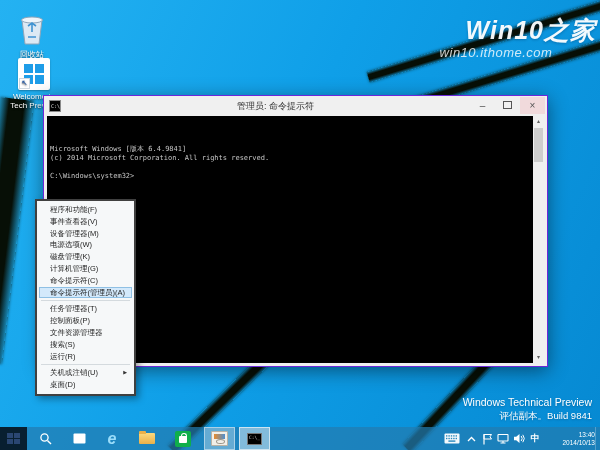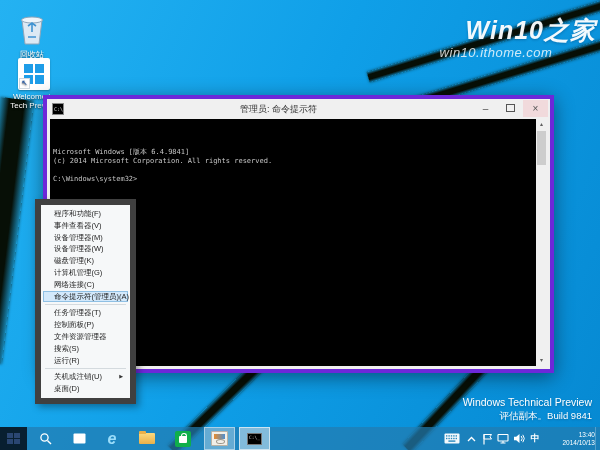--- a/index.html
+++ b/index.html
@@ -34,21 +34,21 @@
   .win-tile{width:32px;height:32px;background:#fff;border-radius:2px;position:relative;
             box-shadow:0 1px 2px rgba(0,0,0,.3);}
   .win-logo{position:absolute;left:6px;top:6px;width:20px;height:20px;
             display:grid;grid-template-columns:1fr 1fr;grid-template-rows:1fr 1fr;gap:2px;}
   .win-logo span{background:#1e9de8;}
   .sc-arrow{position:absolute;left:1px;bottom:1px;width:9px;height:9px;background:#fff;
             border:1px solid #cfd8e0;font-size:7px;line-height:8px;color:#2d5fa8;font-weight:bold;}
 
   
   .cmd-window{position:absolute;left:43px;top:95px;width:503px;height:270px;background:#f0f0f0;
-              border:4px solid #6d28d9;box-shadow:0 4px 18px rgba(0,0,0,.45);z-index:5;}
+              border:1px solid #6d28d9;box-shadow:0 4px 18px rgba(0,0,0,.45);z-index:5;}
   .titlebar{position:relative;height:20px;}
   .cmd-ico{position:absolute;left:5px;top:4px;width:12px;height:12px;background:#000;
            border:1px solid #8a8a8a;color:#dcdcdc;font-family:"DejaVu Sans Mono",monospace;
            font-size:5px;line-height:11px;padding-left:1px;box-sizing:border-box;}
   .title-text{position:absolute;left:40px;right:80px;top:0;height:20px;line-height:20px;
               text-align:center;font-size:9px;color:#333;}
   .winbtns{position:absolute;right:2px;top:1px;display:flex;}
   .wbtn{width:25px;height:17px;text-align:center;line-height:17px;color:#555;font-size:10px;}
   .wbtn.close{background:#f1dadc;}
   .mx-box{display:inline-block;width:7px;height:6px;border:1px solid #555;vertical-align:middle;margin-top:-2px;}
@@ -57,21 +57,21 @@
                 font-family:"DejaVu Sans Mono",monospace;font-size:7px;line-height:9px;white-space:pre;}
   .console-text div{min-height:9px;}
   .scrollbar{position:absolute;right:0;top:0;bottom:0;width:11px;background:#f0f0f0;}
   .sb-btn{position:absolute;left:0;width:11px;height:11px;text-align:center;color:#606060;
           font-size:6px;line-height:11px;}
   .sb-up{top:0;} .sb-down{bottom:0;}
   .sb-thumb{position:absolute;left:1px;top:12px;width:9px;height:34px;background:#cdcdcd;}
 
   
   .winx{position:absolute;left:35px;top:199px;width:101px;background:#f6f8f9;
-        border:6px solid #404040;box-shadow:3px 3px 7px rgba(0,0,0,.35);
+        border:2px solid #404040;box-shadow:3px 3px 7px rgba(0,0,0,.35);
         padding:3px 2px;z-index:10;box-sizing:border-box;}
   .mi{height:11.8px;line-height:11.8px;font-size:7.5px;color:#1c1c1c;padding-left:11px;
       position:relative;white-space:nowrap;}
   .mi.hl{background:#d3e9fb;box-shadow:inset 0 0 0 1px #8fc0e4;}
   .mi .sub-arrow{display:none;position:absolute;right:5px;top:0;font-size:5px;color:#333;}
   .mi.has-sub .sub-arrow{display:block;}
   .sep{height:1px;background:#d4dade;margin:2px 2px;}
 
   
   .taskbar{position:absolute;left:0;right:0;bottom:0;height:23px;background:rgba(34,124,176,.72);z-index:20;}
@@ -186,33 +186,33 @@
     </div>
     <div class="mi">
       <span>事件查看器(V)</span>
       
     </div>
     <div class="mi">
       <span>设备管理器(M)</span>
       
     </div>
     <div class="mi">
-      <span>设备管理器(W)</span>
+      <span>电源选项(W)</span>
       
     </div>
     <div class="mi">
       <span>磁盘管理(K)</span>
       
     </div>
     <div class="mi">
       <span>计算机管理(G)</span>
       
     </div>
     <div class="mi">
-      <span>网络连接(C)</span>
+      <span>命令提示符(C)</span>
       
     </div>
     <div class="mi hl">
       <span>命令提示符(管理员)(A)</span>
       
     </div>
     <div class="sep"></div>
     <div class="mi">
       <span>任务管理器(T)</span>
       

